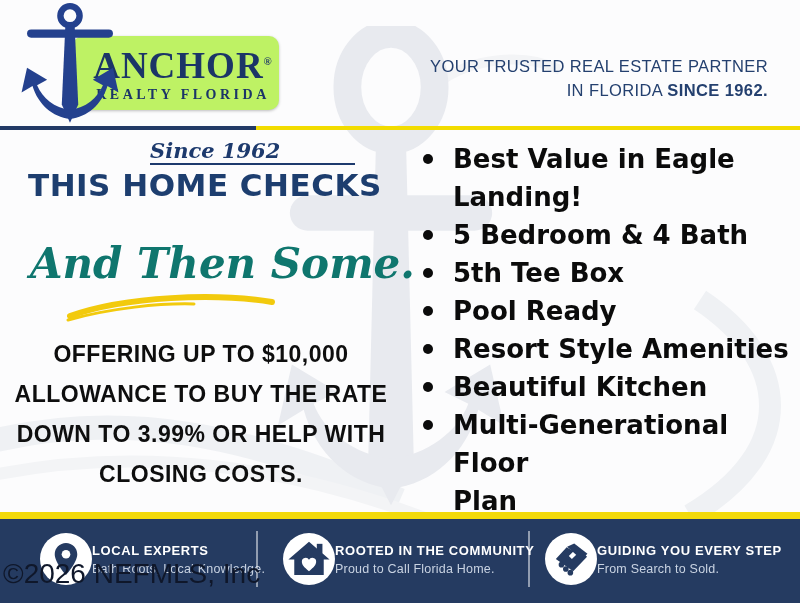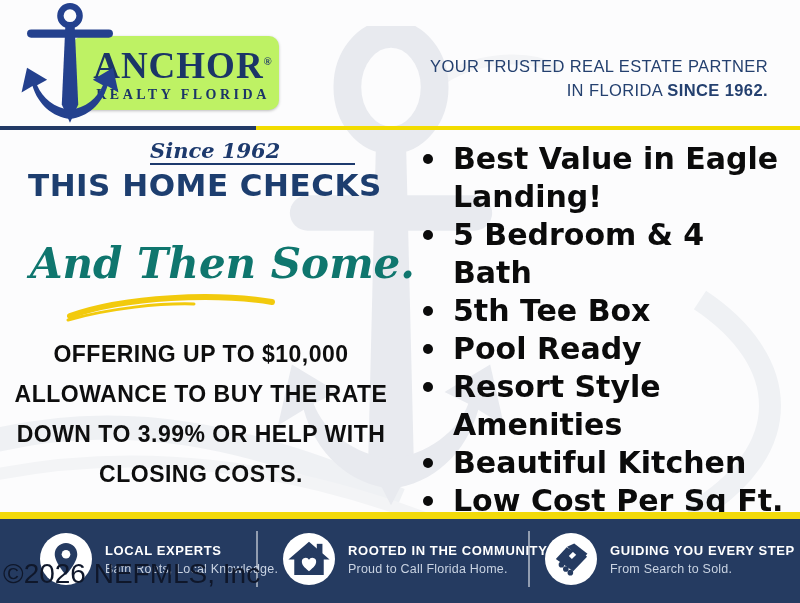--- a/index.html
+++ b/index.html
@@ -39,30 +39,30 @@
                line-height:48px;}
   .swoosh{position:absolute;left:66px;top:292px;width:212px;height:30px;z-index:2;}
   .offer{position:absolute;left:8px;top:334px;width:386px;z-index:2;text-align:center;
          color:#0e0e0e;font-family:"Liberation Sans",sans-serif;font-weight:bold;font-size:23px;
          line-height:40px;letter-spacing:.5px;}
 
   
   .features{position:absolute;left:420px;top:140px;width:372px;z-index:2;list-style:none;
             margin:0;padding:0;}
   .features li{position:relative;padding-left:33px;font-family:"DejaVu Sans",sans-serif;
-               font-weight:bold;font-size:30px;line-height:38px;color:#0b0b0b;white-space:pre-line;}
+               font-weight:bold;font-size:26px;line-height:38px;color:#0b0b0b;white-space:pre-line;}
   .features li .dot{position:absolute;left:3px;top:14px;width:10px;height:10px;border-radius:50%;
                     background:#0b0b0b;}
 
   
   .footer-yellow{position:absolute;left:0;top:512px;width:800px;height:7px;background:#f2da0b;z-index:4;}
   .footer{position:absolute;left:0;top:519px;width:800px;height:84px;background:#253b61;z-index:4;}
   .footer-item{position:absolute;top:14px;display:flex;align-items:center;}
   .footer-item .icon{width:52px;height:52px;flex:0 0 52px;}
-  .footer-text{margin-left:13px;display:flex;flex-direction:column;justify-content:center;}
+  .footer-text{margin-left:0;display:flex;flex-direction:column;justify-content:center;}
   .footer-title{color:#ffffff;font-weight:bold;font-size:13px;letter-spacing:.6px;line-height:17px;}
   .footer-sub{color:#c9d3e2;font-size:12.5px;letter-spacing:.2px;line-height:16px;margin-top:2px;}
   .footer-div{position:absolute;top:12px;width:2px;height:56px;background:rgba(255,255,255,.5);}
   .fdiv1{left:256px;} .fdiv2{left:528px;}
   .fi1{left:40px;} .fi2{left:283px;} .fi3{left:545px;}
 
   .mls-watermark{position:absolute;left:3px;top:558px;z-index:6;color:#0f172a;font-size:28px;
                  font-family:"Liberation Sans",sans-serif;letter-spacing:0;}
 </style>
 </head>
@@ -124,20 +124,22 @@
   </div>
 
   <ul class="features">
     <li><span class="dot"></span><span>Best Value in Eagle
 Landing!</span></li>
     <li><span class="dot"></span><span>5 Bedroom &amp; 4 Bath</span></li>
     <li><span class="dot"></span><span>5th Tee Box</span></li>
     <li><span class="dot"></span><span>Pool Ready</span></li>
     <li><span class="dot"></span><span>Resort Style Amenities</span></li>
     <li><span class="dot"></span><span>Beautiful Kitchen</span></li>
+    <li><span class="dot"></span><span>Multi-Generational Floor
+Plan</span></li>
     <li><span class="dot"></span><span>Low Cost Per Sq Ft.</span></li>
   </ul>
 
   <div class="footer-yellow"></div>
   <div class="footer">
     <div class="footer-item fi1">
       <svg class="icon" viewBox="0 0 24 24" aria-hidden="true">
         <circle cx="12" cy="12" r="12" fill="#ffffff"></circle>
         <path d="M12 4.6c-2.9 0-5.2 2.3-5.2 5.2 0 3.9 5.2 9.6 5.2 9.6s5.2-5.7 5.2-9.6c0-2.9-2.3-5.2-5.2-5.2z" fill="#253b61"></path>
         <circle cx="12" cy="9.8" r="2" fill="#ffffff"></circle>

